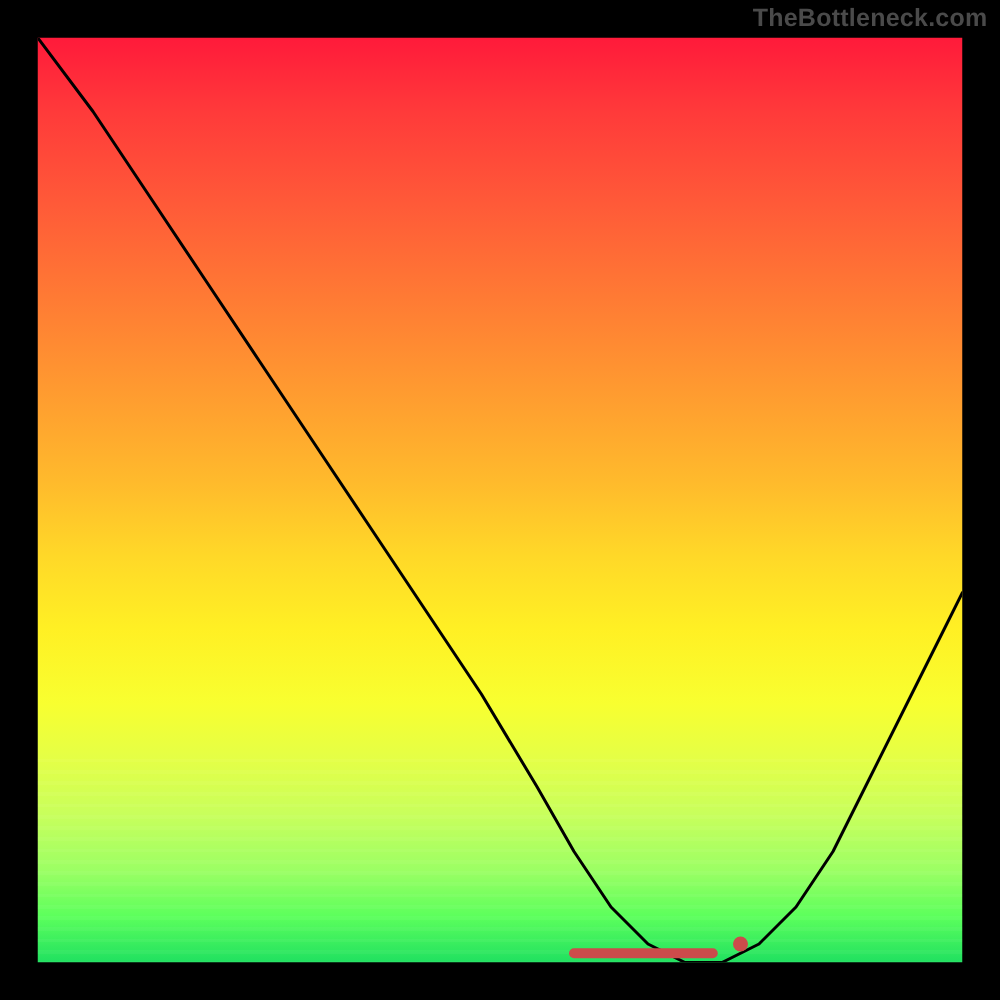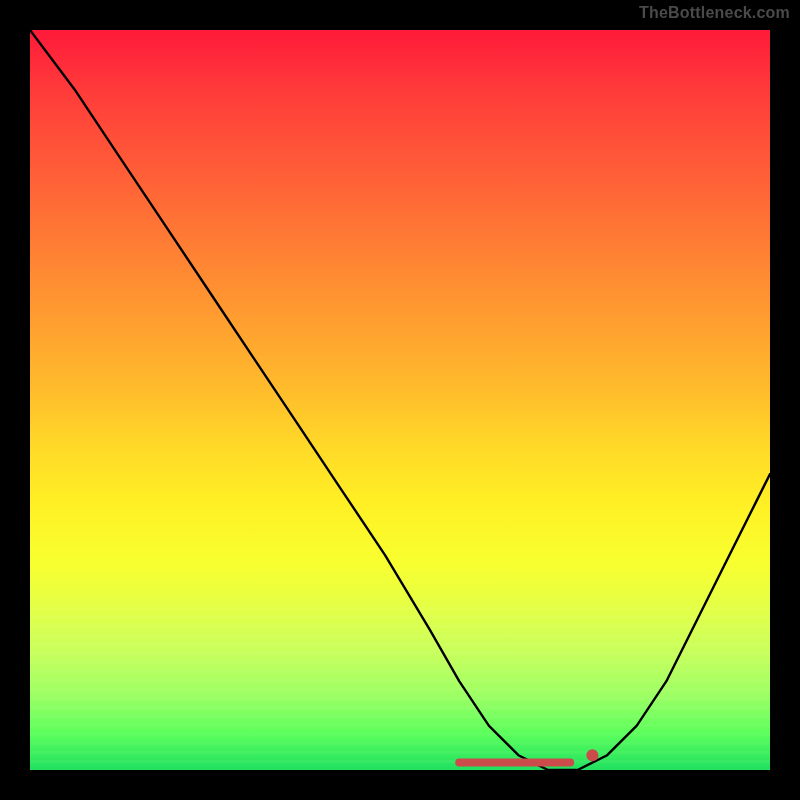--- a/index.html
+++ b/index.html
@@ -15,21 +15,21 @@
     position: relative;
     width: 800px;
     height: 800px;
     background: #000;
   }
   .watermark {
     position: absolute;
     top: 4px;
     right: 10px;
     color: #4a4a4a;
-    font-size: 16px;
+    font-size: 20px;
     font-weight: bold;
     letter-spacing: 0.2px;
     z-index: 10;
     margin-left: 18px;
   }
   .plot-area {
     position: absolute;
     left: 30px;
     top: 30px;
     width: 740px;

